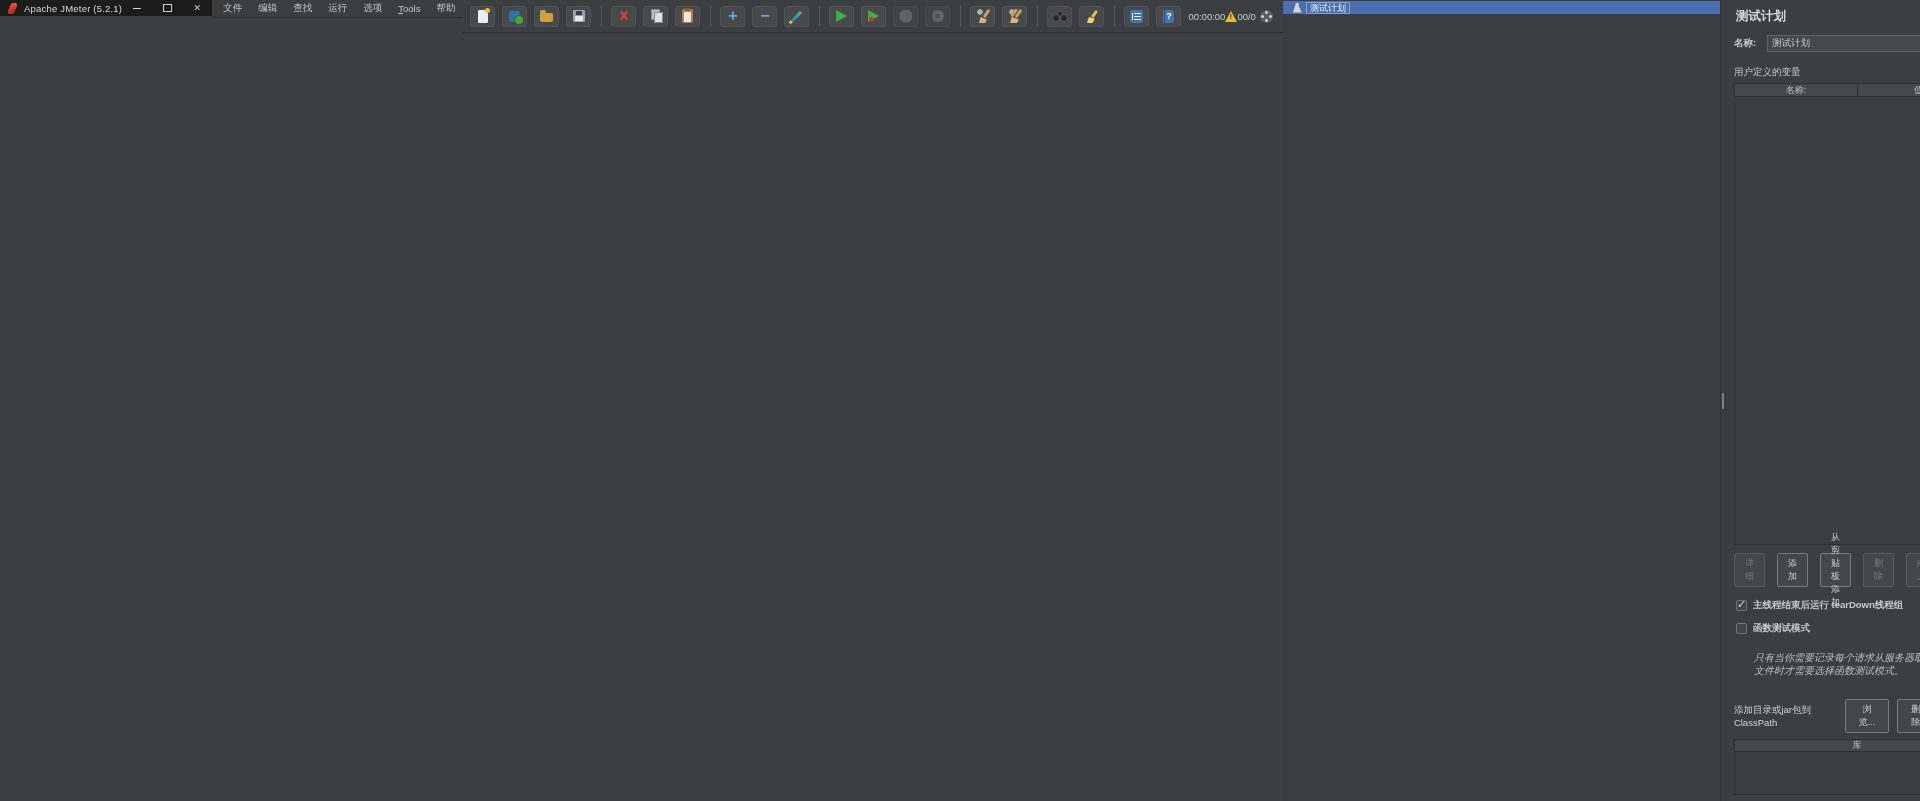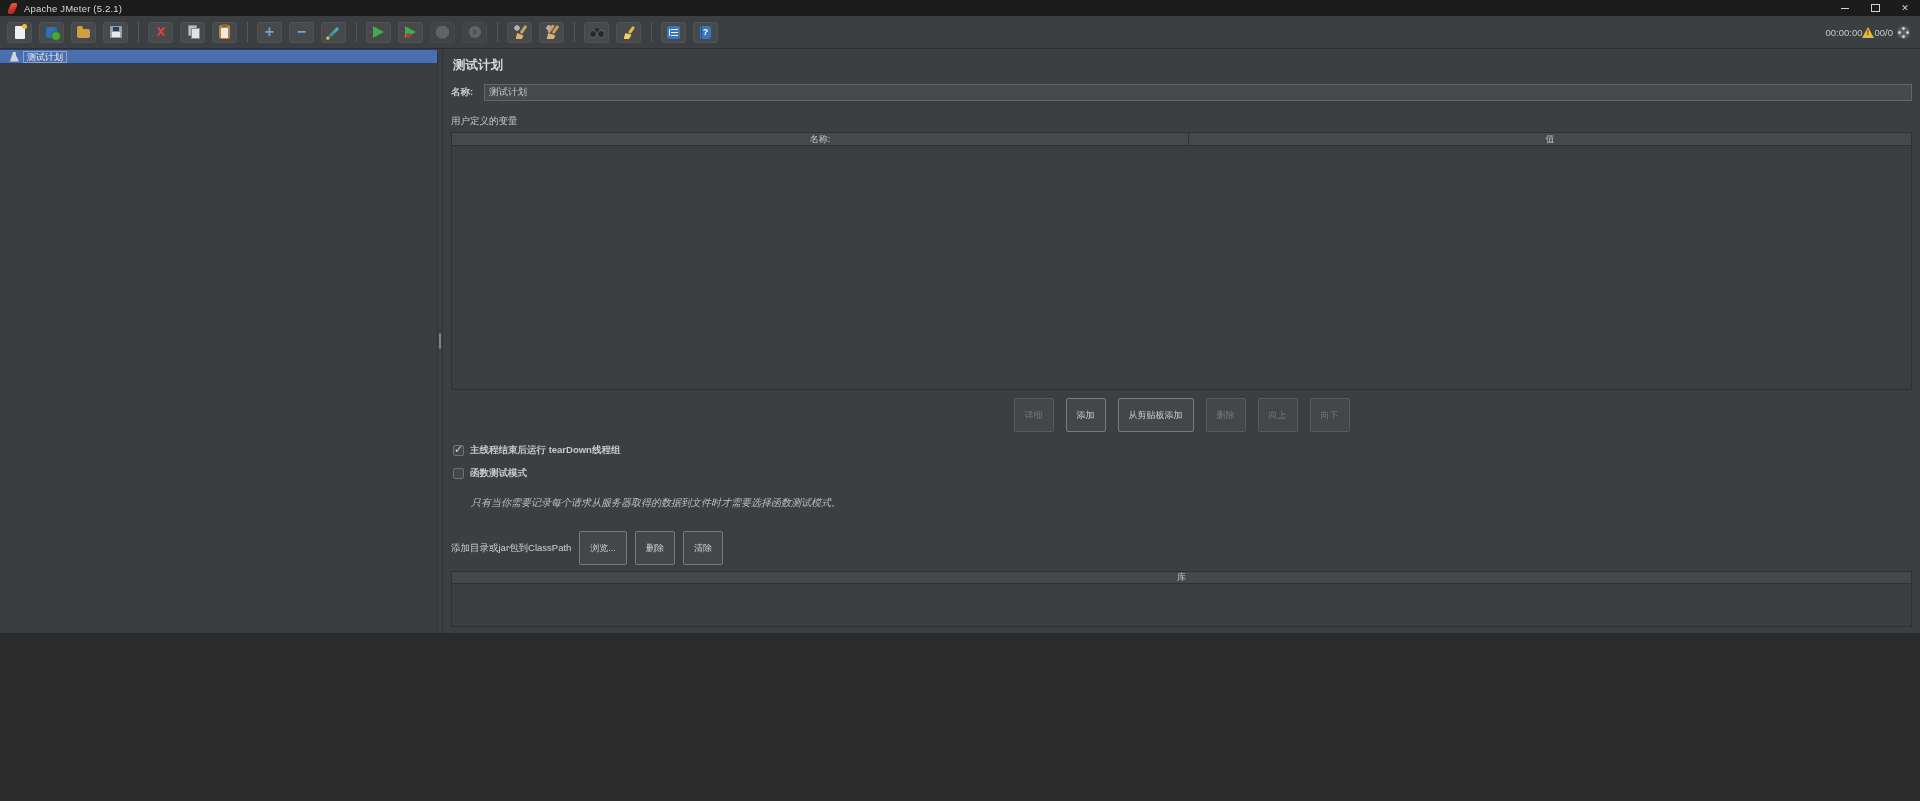--- a/index.html
+++ b/index.html
@@ -1,18 +1,18 @@
 <!DOCTYPE html>
 <html><head>
 <meta charset="utf-8">
 <style>
   * { margin:0; padding:0; box-sizing:border-box; }
   html,body { width:1920px; height:801px; overflow:hidden; background:#2b2b2b;
     font-family:"Liberation Sans","DejaVu Sans",sans-serif; }
-  .window { width:1920px; height:633px; display:flex; flex-direction:column; background:#3c3f41; }
+  .window { width:1920px; height:801px; display:flex; flex-direction:row; background:#3c3f41; }
 
   
   .titlebar { height:16px; background:#1c1c1c; display:flex; align-items:center; flex:0 0 auto; }
   .jlogo { width:7px; height:11px; margin:0 8px 0 9px; background:linear-gradient(155deg,#f0653c,#c22a20 70%);
     transform:skewX(-24deg); border-radius:2px 40% 2px 40%; }
   .wtitle { font-size:9.5px; color:#d8d9da; letter-spacing:.2px; }
   .wspacer { flex:1; }
   .wbtn { width:30px; height:16px; display:flex; align-items:center; justify-content:center; color:#cfd1d3; }
   .wbtn.min::before { content:''; width:8px; height:1px; background:#cfd1d3; }
   .wbtn.max::before { content:''; width:7px; height:6px; border:1px solid #cfd1d3; }
@@ -141,20 +141,29 @@
 
   <div class="titlebar">
     <span class="jlogo"></span>
     <span class="wtitle">Apache JMeter (5.2.1)</span>
     <span class="wspacer"></span>
     <span class="wbtn min"></span>
     <span class="wbtn max"></span>
     <span class="wbtn cls"></span>
   </div>
 
+  <div class="menubar">
+    <span class="mitem cjk">文件</span>
+    <span class="mitem cjk">编辑</span>
+    <span class="mitem cjk">查找</span>
+    <span class="mitem cjk">运行</span>
+    <span class="mitem cjk">选项</span>
+    <span class="mitem">Tools</span>
+    <span class="mitem cjk">帮助</span>
+  </div>
 
   <div class="toolbar">
     <span class="tile">
         <span class="i-new"></span>
       </span>
     <span class="tile">
         <span class="i-tpl"></span>
       </span>
     <span class="tile">
         <span class="i-open"></span>

